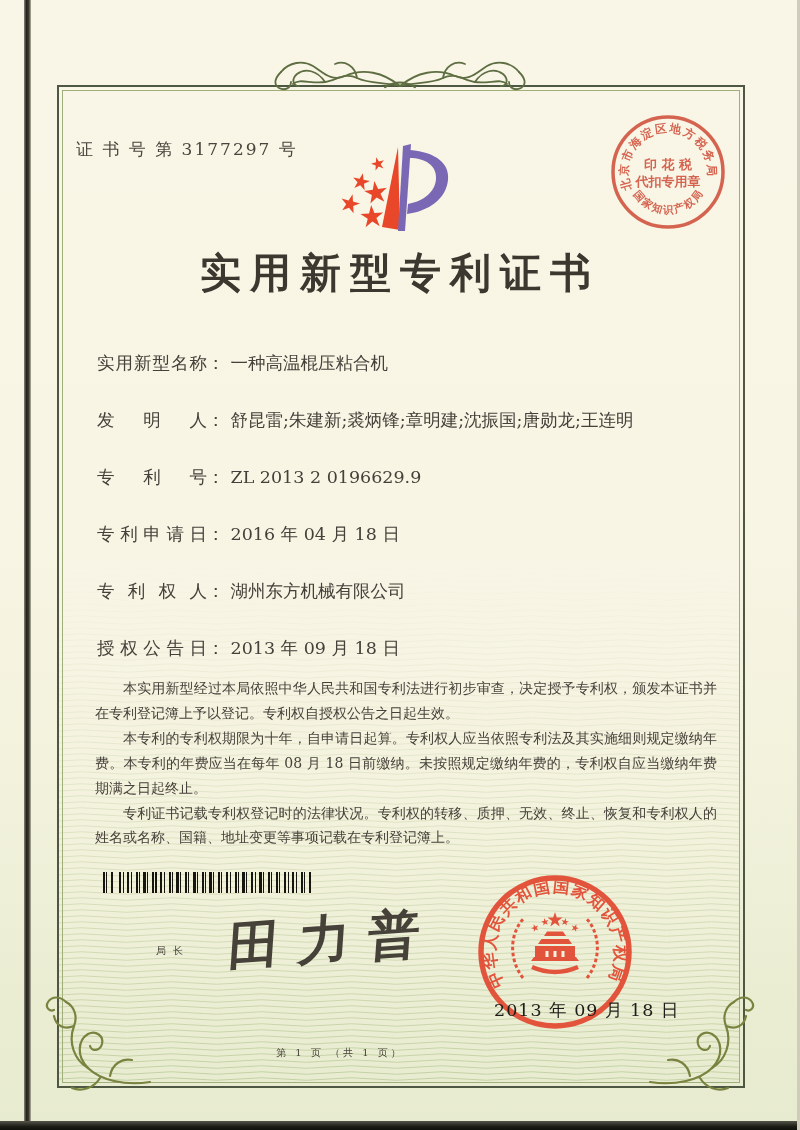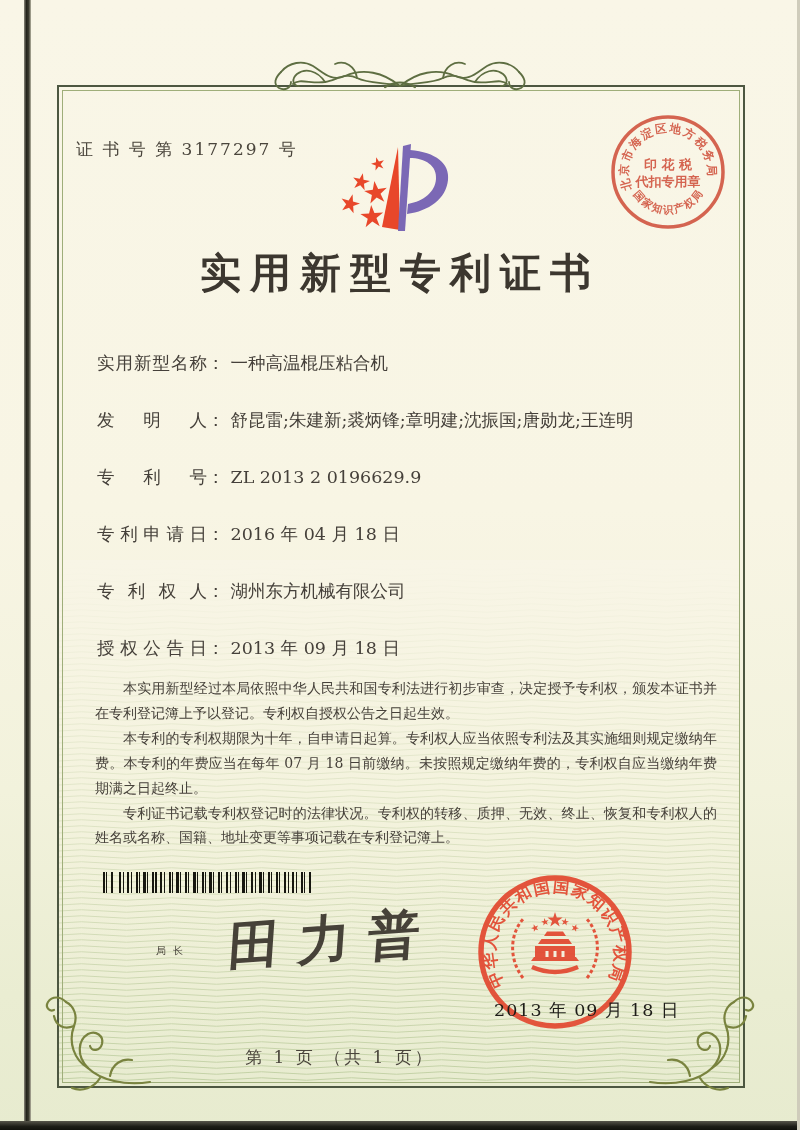--- a/index.html
+++ b/index.html
@@ -45,21 +45,21 @@
   .sig-label{position:absolute;left:156px;top:944px;font-size:10px;letter-spacing:7px;color:#3e3931;}
   .sig-name{position:absolute;left:228px;top:905px;font-size:52px;color:#39342c;
     letter-spacing:18px;transform:rotate(-4deg) skewX(-8deg);font-weight:600;opacity:.92;}
   
   .tax-stamp{position:absolute;left:608px;top:112px;}
   .main-seal{position:absolute;left:470px;top:867px;}
   .seal-date{position:absolute;left:494px;top:998px;font-size:17.5px;letter-spacing:1px;color:#1d1c18;z-index:5;}
   .logo{position:absolute;left:330px;top:133px;}
   
   .footer{position:absolute;left:0;top:1046px;width:680px;text-align:center;
-    font-size:17px;letter-spacing:3px;color:#4a453c;}
+    font-size:10px;letter-spacing:3px;color:#4a453c;}
 </style>
 </head>
 <body>
 
 <div class="page">
 
   <svg width="0" height="0" style="position:absolute">
     <defs>
       <path id="star" d="M0-1 0.2245-0.309 0.9511-0.309 0.3633 0.118 0.5878 0.809 0 0.382 -0.5878 0.809 -0.3633 0.118 -0.9511-0.309 -0.2245-0.309Z"></path>
       <pattern id="wv" width="90" height="6" patternUnits="userSpaceOnUse">
@@ -169,21 +169,21 @@
   </div>
   <div class="field-row row-4">
     <span class="field-label">专利权人</span><span class="field-colon">：</span><span>湖州东方机械有限公司</span>
   </div>
   <div class="field-row row-5">
     <span class="field-label">授权公告日</span><span class="field-colon">：</span><span>2013 年 09 月 18 日</span>
   </div>
 
   <div class="paras">
     <p>本实用新型经过本局依照中华人民共和国专利法进行初步审查，决定授予专利权，颁发本证书并在专利登记簿上予以登记。专利权自授权公告之日起生效。</p>
-    <p>本专利的专利权期限为十年，自申请日起算。专利权人应当依照专利法及其实施细则规定缴纳年费。本专利的年费应当在每年 07 月 18 日前缴纳。未按照规定缴纳年费的，专利权自应当缴纳年费期满之日起终止。</p>
+    <p>本专利的专利权期限为十年，自申请日起算。专利权人应当依照专利法及其实施细则规定缴纳年费。本专利的年费应当在每年 08 月 18 日前缴纳。未按照规定缴纳年费的，专利权自应当缴纳年费期满之日起终止。</p>
     <p>专利证书记载专利权登记时的法律状况。专利权的转移、质押、无效、终止、恢复和专利权人的姓名或名称、国籍、地址变更等事项记载在专利登记簿上。</p>
   </div>
 
   <div class="barcode"></div>
 
   <div class="sig-label">局长</div>
   <div class="sig-name">田力普</div>
 
   <svg class="main-seal" width="170" height="170" viewBox="-85 -85 170 170">
     <g opacity="0.9">

